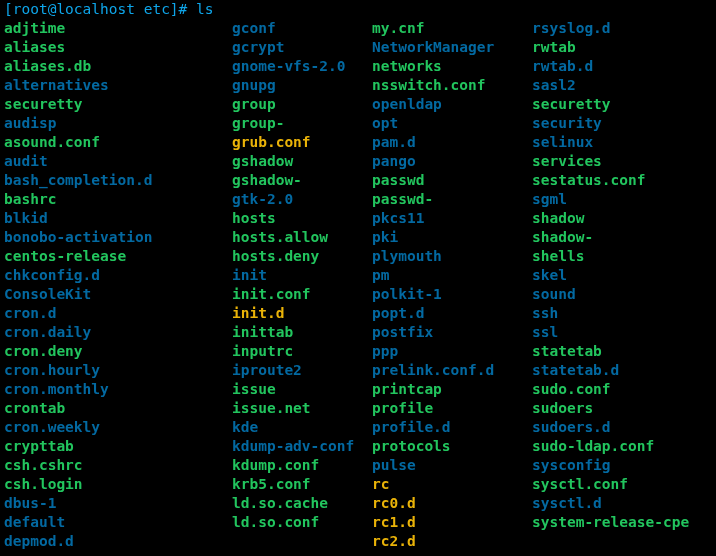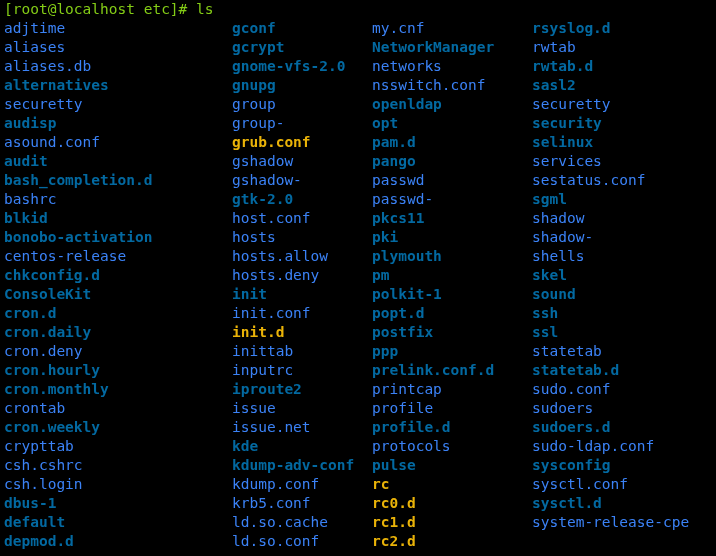--- a/index.html
+++ b/index.html
@@ -26,21 +26,21 @@
     height: 19px;
     line-height: 19px;
     font-size: 14.5px;
     white-space: pre;
     letter-spacing: 0px;
   }
   #prompt-line {
     position: absolute;
     left: 4px;
     top: 0px;
-    color: #84cc16;
+    color: #0ea5e9;
   }
   .col {
     position: absolute;
     top: 19px;
   }
   #col-0 { left: 4px;   width: 228px; }
   #col-1 { left: 232px; width: 140px; }
   #col-2 { left: 372px; width: 160px; }
   #col-3 { left: 532px; width: 184px; }
 
@@ -53,22 +53,22 @@
   }
   .entry.dir {
     color: #0369a1;
     font-weight: bold;
   }
   .entry.link {
     color: #eab308;
     font-weight: bold;
   }
   .entry.file {
-    color: #3b82f6;
-    font-weight: normal;
+    color: #22c55e;
+    font-weight: bold;
   }
 </style>
 </head>
 <body>
 
 <div id="terminal">
 
   <div id="prompt-line" class="line">[root@localhost etc]# ls</div>
 
   <div class="col" id="col-0">
@@ -105,21 +105,20 @@
       <div class="entry dir">gconf</div>
       <div class="entry dir">gcrypt</div>
       <div class="entry dir">gnome-vfs-2.0</div>
       <div class="entry dir">gnupg</div>
       <div class="entry file">group</div>
       <div class="entry file">group-</div>
       <div class="entry link">grub.conf</div>
       <div class="entry file">gshadow</div>
       <div class="entry file">gshadow-</div>
       <div class="entry dir">gtk-2.0</div>
-      <div class="entry file">host.conf</div>
       <div class="entry file">hosts</div>
       <div class="entry file">hosts.allow</div>
       <div class="entry file">hosts.deny</div>
       <div class="entry dir">init</div>
       <div class="entry file">init.conf</div>
       <div class="entry link">init.d</div>
       <div class="entry file">inittab</div>
       <div class="entry file">inputrc</div>
       <div class="entry dir">iproute2</div>
       <div class="entry file">issue</div>

